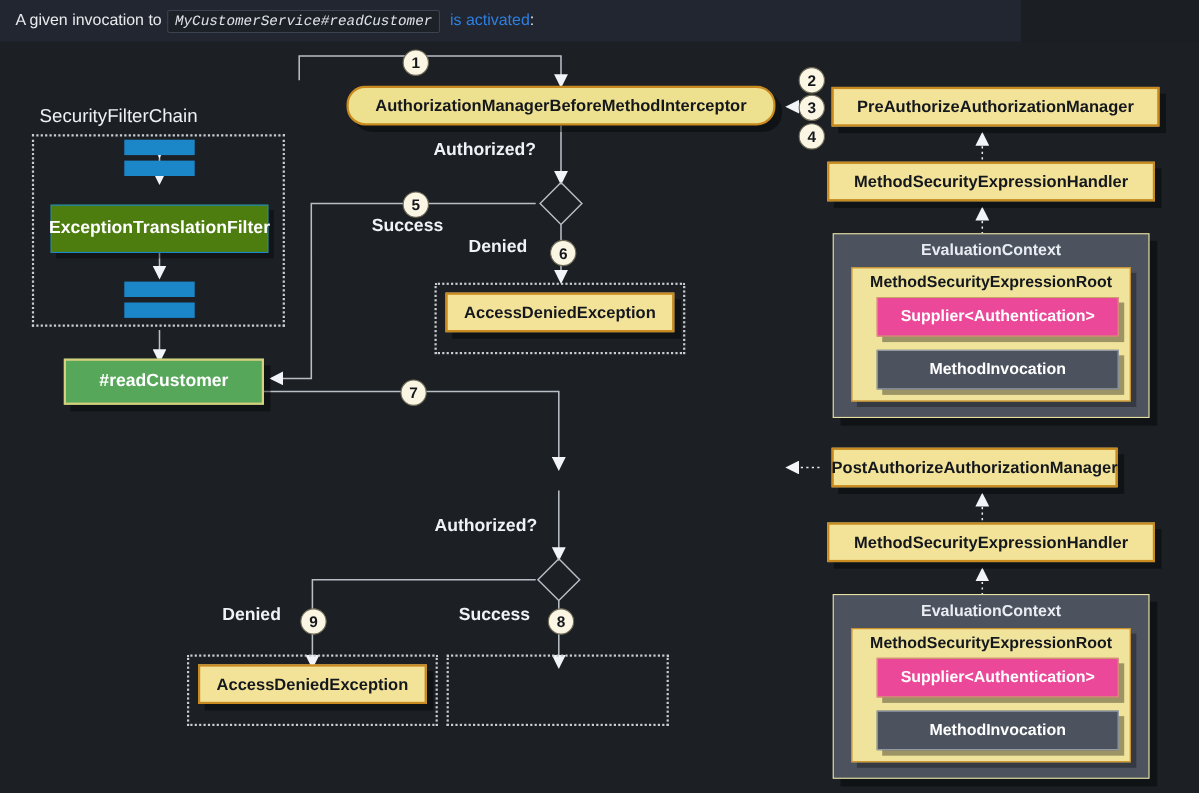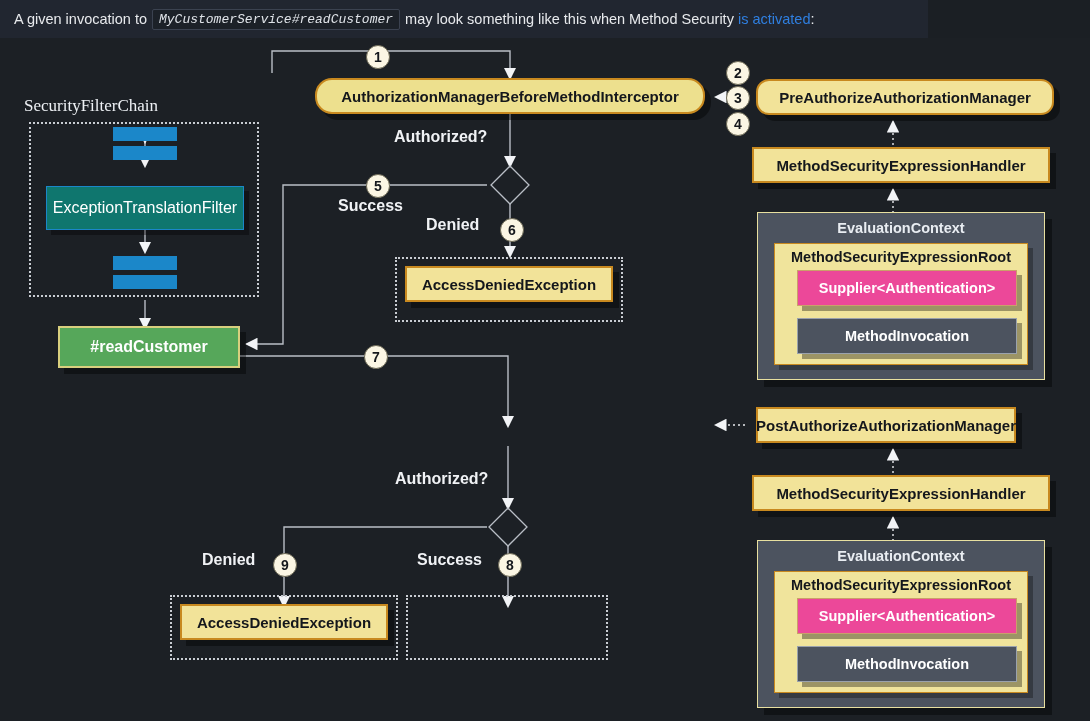--- a/index.html
+++ b/index.html
@@ -24,22 +24,22 @@
         align-items:center;justify-content:center;text-align:center;}
 
   
   .ybox{background:#f2e399;border:2px solid #c8891f;color:#14171c;
         font-size:15px;font-weight:bold;box-shadow:6px 6px 0 rgba(0,0,0,.40);}
   .ybox.rounded{border-radius:9px;background:#ede08e;}
 
   .green{background:#56a75a;border:2px solid #d8cf7e;color:#fff;
          font-size:16px;font-weight:bold;box-shadow:6px 6px 0 rgba(0,0,0,.40);}
 
-  .blue{background:#0f766e;border:1px solid #1b87c9;color:#fff;
-        font-size:16px;font-weight:normal;box-shadow:5px 5px 0 rgba(0,0,0,.35);}
+  .blue{background:#4d7c0f;border:1px solid #1b87c9;color:#fff;
+        font-size:16px;font-weight:bold;box-shadow:5px 5px 0 rgba(0,0,0,.35);}
   .bluebar{background:#1b87c9;}
 
   .slate{background:#4c535f;border:1px solid #9aa2ad;color:#fff;
          font-size:14.5px;font-weight:bold;box-shadow:5px 5px 0 rgba(0,0,0,.35);}
   .brown{background:#ec4899;border:1px solid #caa06a;color:#fff;
          font-size:14.5px;font-weight:bold;box-shadow:5px 5px 0 rgba(0,0,0,.35);}
 
   .evalctx{background:#4c535f;border:1px solid #e8e0a0;
            box-shadow:7px 7px 0 rgba(0,0,0,.40);}
   .msroot{background:#f0e49c;border:1px solid #c8891f;
@@ -60,21 +60,20 @@
           background:#fbf6e4;border:1px solid #6e6a56;color:#14171c;
           font-size:14px;font-weight:bold;display:flex;align-items:center;
           justify-content:center;}
 </style>
 </head>
 <body>
 
 <div id="header">
   <span class="htxt" style="margin-left:14px">A given invocation to</span>
   <span class="code">MyCustomerService#readCustomer</span>
-  <span class="htxt">may look something like this when Method Security</span>
   <span class="htxt">&nbsp;</span>
   <span class="htxt lnk">is activated</span>
   <span class="htxt">:</span>
 </div>
 
 <div id="canvas">
 
 <svg id="svg">
   <defs>
     <marker id="ah" markerWidth="9" markerHeight="9" refX="7.5" refY="4.5" orient="auto">
@@ -116,21 +115,21 @@
   <g stroke="#e8eaee" stroke-width="1.4" fill="none" stroke-dasharray="2,3">
     <path d="M745,59 L716,59" marker-end="url(#ah)"></path>
     <path d="M745,387 L716,387" marker-end="url(#ah)"></path>
     <path d="M893,122 L893,84" marker-end="url(#ah)"></path>
     <path d="M893,190 L893,152" marker-end="url(#ah)"></path>
     <path d="M893,450 L893,412" marker-end="url(#ah)"></path>
     <path d="M893,518 L893,480" marker-end="url(#ah)"></path>
   </g>
 </svg>
 
-<div class="grouplbl" style="left:24px;top:58px;font-family:Liberation Serif, serif;">SecurityFilterChain</div>
+<div class="grouplbl" style="left:36px;top:58px;">SecurityFilterChain</div>
 <div class="node dashgroup" style="left:29px;top:84px;width:230px;height:175px;"></div>
 
 <div class="node bluebar" style="left:113px;top:89px;width:64px;height:14px;"></div>
 <div class="node bluebar" style="left:113px;top:108px;width:64px;height:14px;"></div>
 <div class="node blue" style="left:46px;top:148px;width:198px;height:44px;">
   <span>ExceptionTranslationFilter</span>
 </div>
 <div class="node bluebar" style="left:113px;top:218px;width:64px;height:14px;"></div>
 <div class="node bluebar" style="left:113px;top:237px;width:64px;height:14px;"></div>
 
@@ -154,21 +153,21 @@
 <div class="lbl" style="left:202px;top:513px;">Denied</div>
 <div class="lbl" style="left:417px;top:513px;">Success</div>
 
 <div class="node dashgroup" style="left:170px;top:557px;width:228px;height:65px;"></div>
 <div class="node ybox" style="left:180px;top:566px;width:208px;height:36px;">
   <span>AccessDeniedException</span>
 </div>
 
 <div class="node dashgroup" style="left:406px;top:557px;width:202px;height:65px;"></div>
 
-<div class="node ybox" style="left:756px;top:41px;width:298px;height:36px;border-radius:13px;">
+<div class="node ybox" style="left:756px;top:41px;width:298px;height:36px;">
   <span>PreAuthorizeAuthorizationManager</span>
 </div>
 <div class="node ybox" style="left:752px;top:109px;width:298px;height:36px;">
   <span>MethodSecurityExpressionHandler</span>
 </div>
 
 <div class="node evalctx" style="left:757px;top:174px;width:288px;height:168px;display:block;">
   <div class="ctxtitle" style="top:7px;">EvaluationContext</div>
   <div class="node msroot" style="left:16px;top:30px;width:254px;height:122px;display:block;">
     <div class="roottitle" style="top:5px;">MethodSecurityExpressionRoot</div>

